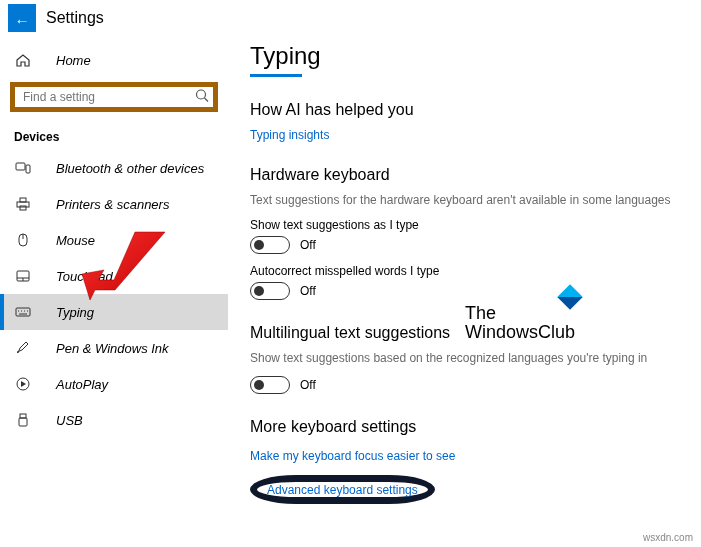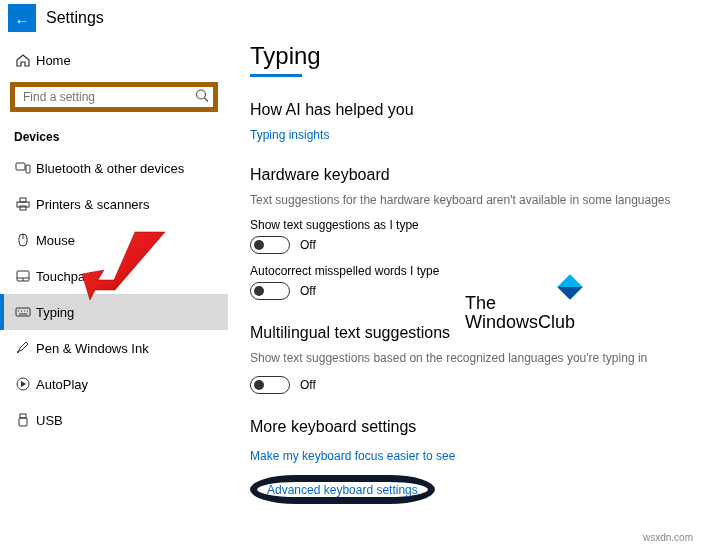--- a/index.html
+++ b/index.html
@@ -32,22 +32,23 @@
   .layout { display: flex; height: calc(100% - 36px); }
   .sidebar {
     width: 228px;
     padding: 6px 0;
     background: #fff;
   }
   .home-row, .nav-item {
     display: flex; align-items: center;
     height: 36px;
     padding: 0 14px;
-    gap: 4px;
+    gap: 24px;
     cursor: pointer;
+    font-style: italic;
   }
   .home-row .icon, .nav-item .icon {
     width: 18px; display: flex; justify-content: center;
     font-size: 14px; color: #333;
   }
   .search-wrap { padding: 4px 10px 10px; }
   .search {
     width: 100%; height: 30px;
     border: 5px solid #a16207;
     padding: 0 28px 0 8px;
@@ -107,21 +108,21 @@
     width: 10px; height: 10px;
     background: #333;
     border-radius: 50%;
     position: absolute; left: 3px; top: 3px;
   }
   .tstate { font-size: 12px; }
   svg.ico { width: 16px; height: 16px; }
   .watermark {
     position: absolute;
     right: 126px;
-    top: 294px;
+    top: 304px;
     pointer-events: none;
   }
   .wm-sq {
     width: 18px; height: 18px;
     position: absolute; right: -4px; top: -16px;
     background: linear-gradient(135deg, #00b0f0 50%, #0050a0 50%);
     transform: rotate(45deg);
   }
   .wm-text { font-size: 18px; font-weight: 400; line-height: 1.05; color: #000; }
   .arrow {

